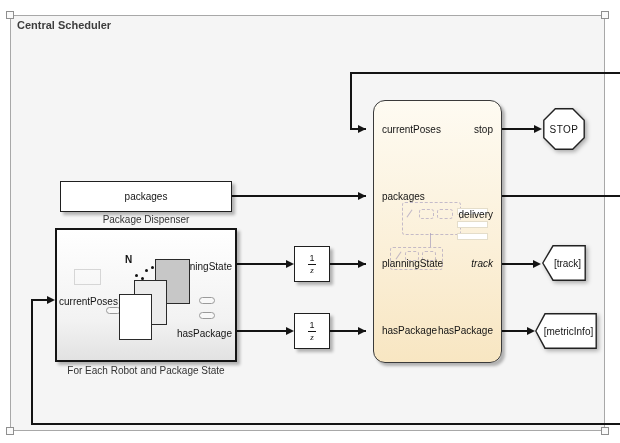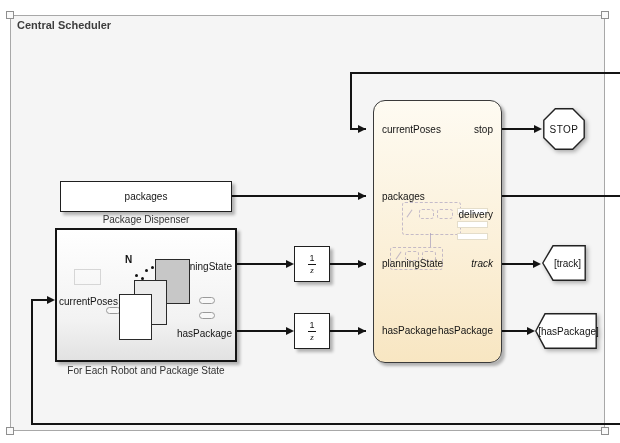--- a/index.html
+++ b/index.html
@@ -184,21 +184,21 @@
     <svg width="44" height="36" viewBox="0 0 44 36">
       <polygon points="0.8,18 11,0.8 43.2,0.8 43.2,35.2 11,35.2" fill="#ffffff" stroke="#222" stroke-width="1.4"></polygon>
     </svg>
     <div class="tag-text">[track]</div>
   </div>
 
   <div class="tag-wrap" style="left:535px;top:313px;width:62px;height:36px;filter:drop-shadow(2.5px 2.5px 2px rgba(0,0,0,0.3));">
     <svg width="62" height="36" viewBox="0 0 62 36">
       <polygon points="0.8,18 10,0.8 61.2,0.8 61.2,35.2 10,35.2" fill="#ffffff" stroke="#222" stroke-width="1.4"></polygon>
     </svg>
-    <div class="tag-text" style="padding-left:5px;">[hasPackage]</div>
+    <div class="tag-text" style="padding-left:5px;">[metricInfo]</div>
   </div>
 
   <div class="handle" style="left:6px;top:11px;"></div>
   <div class="handle" style="left:601px;top:11px;"></div>
   <div class="handle" style="left:6px;top:427px;"></div>
   <div class="handle" style="left:601px;top:427px;"></div>
 
 </div>
 
 </body></html>

